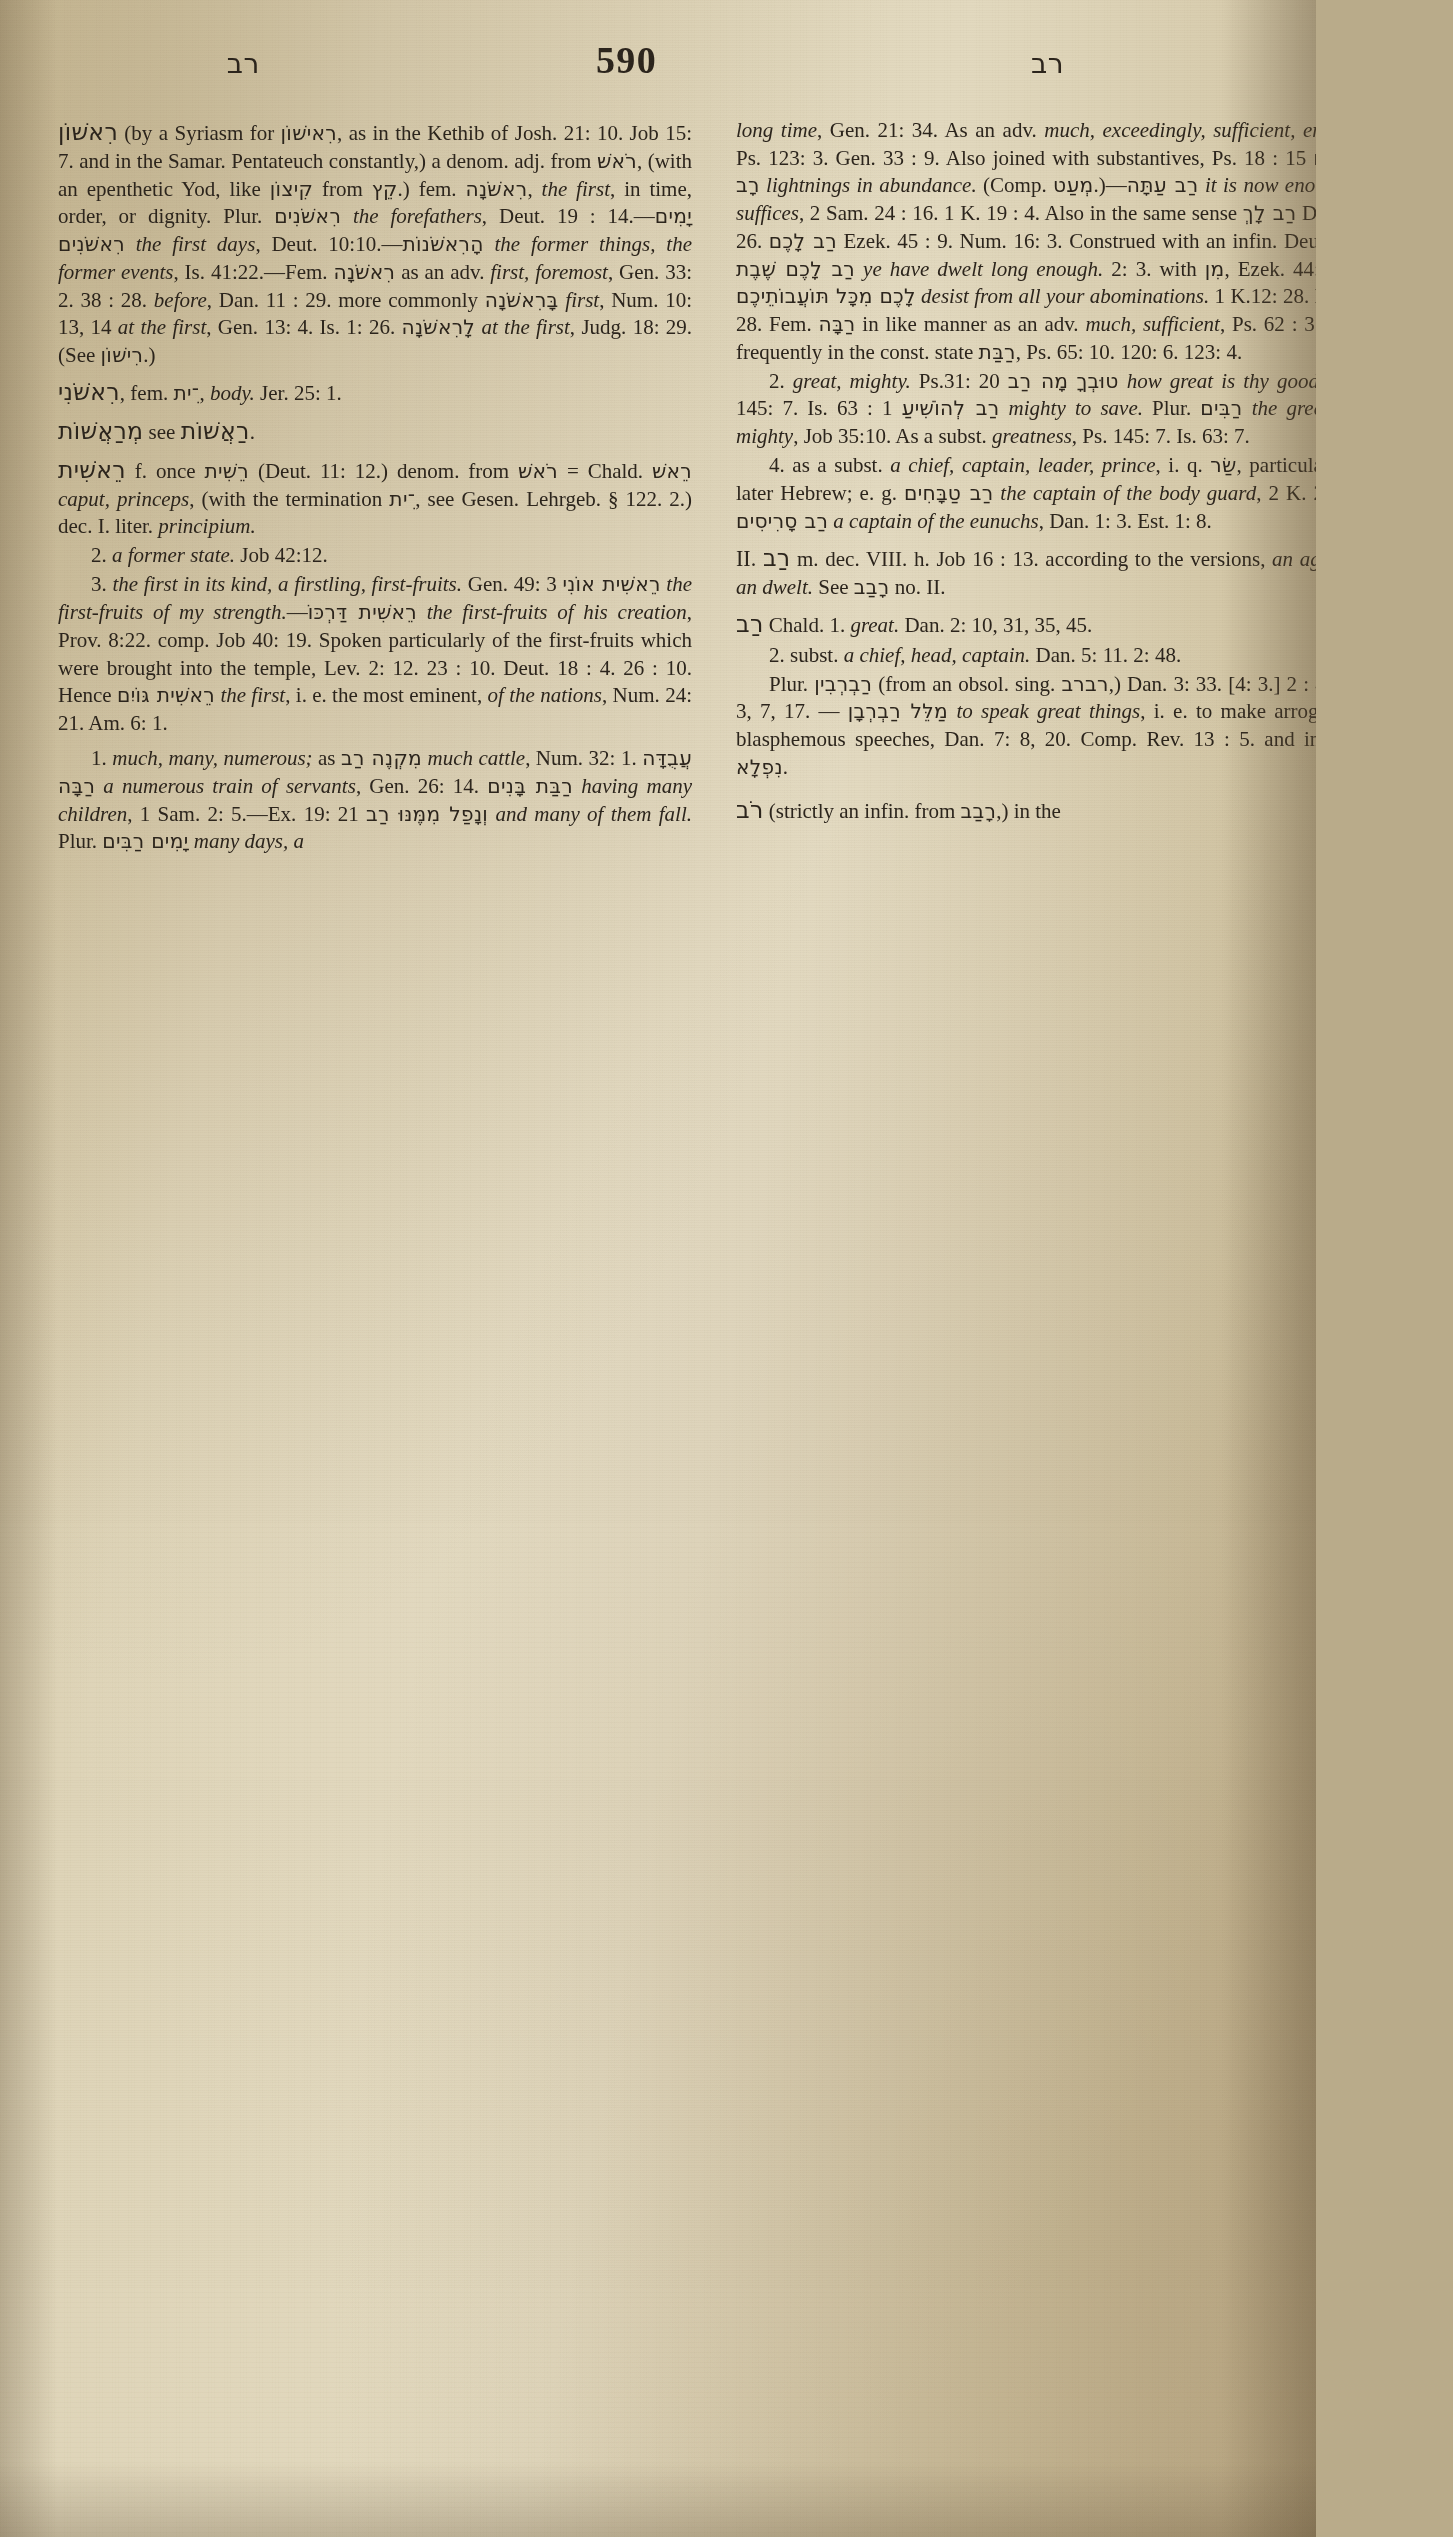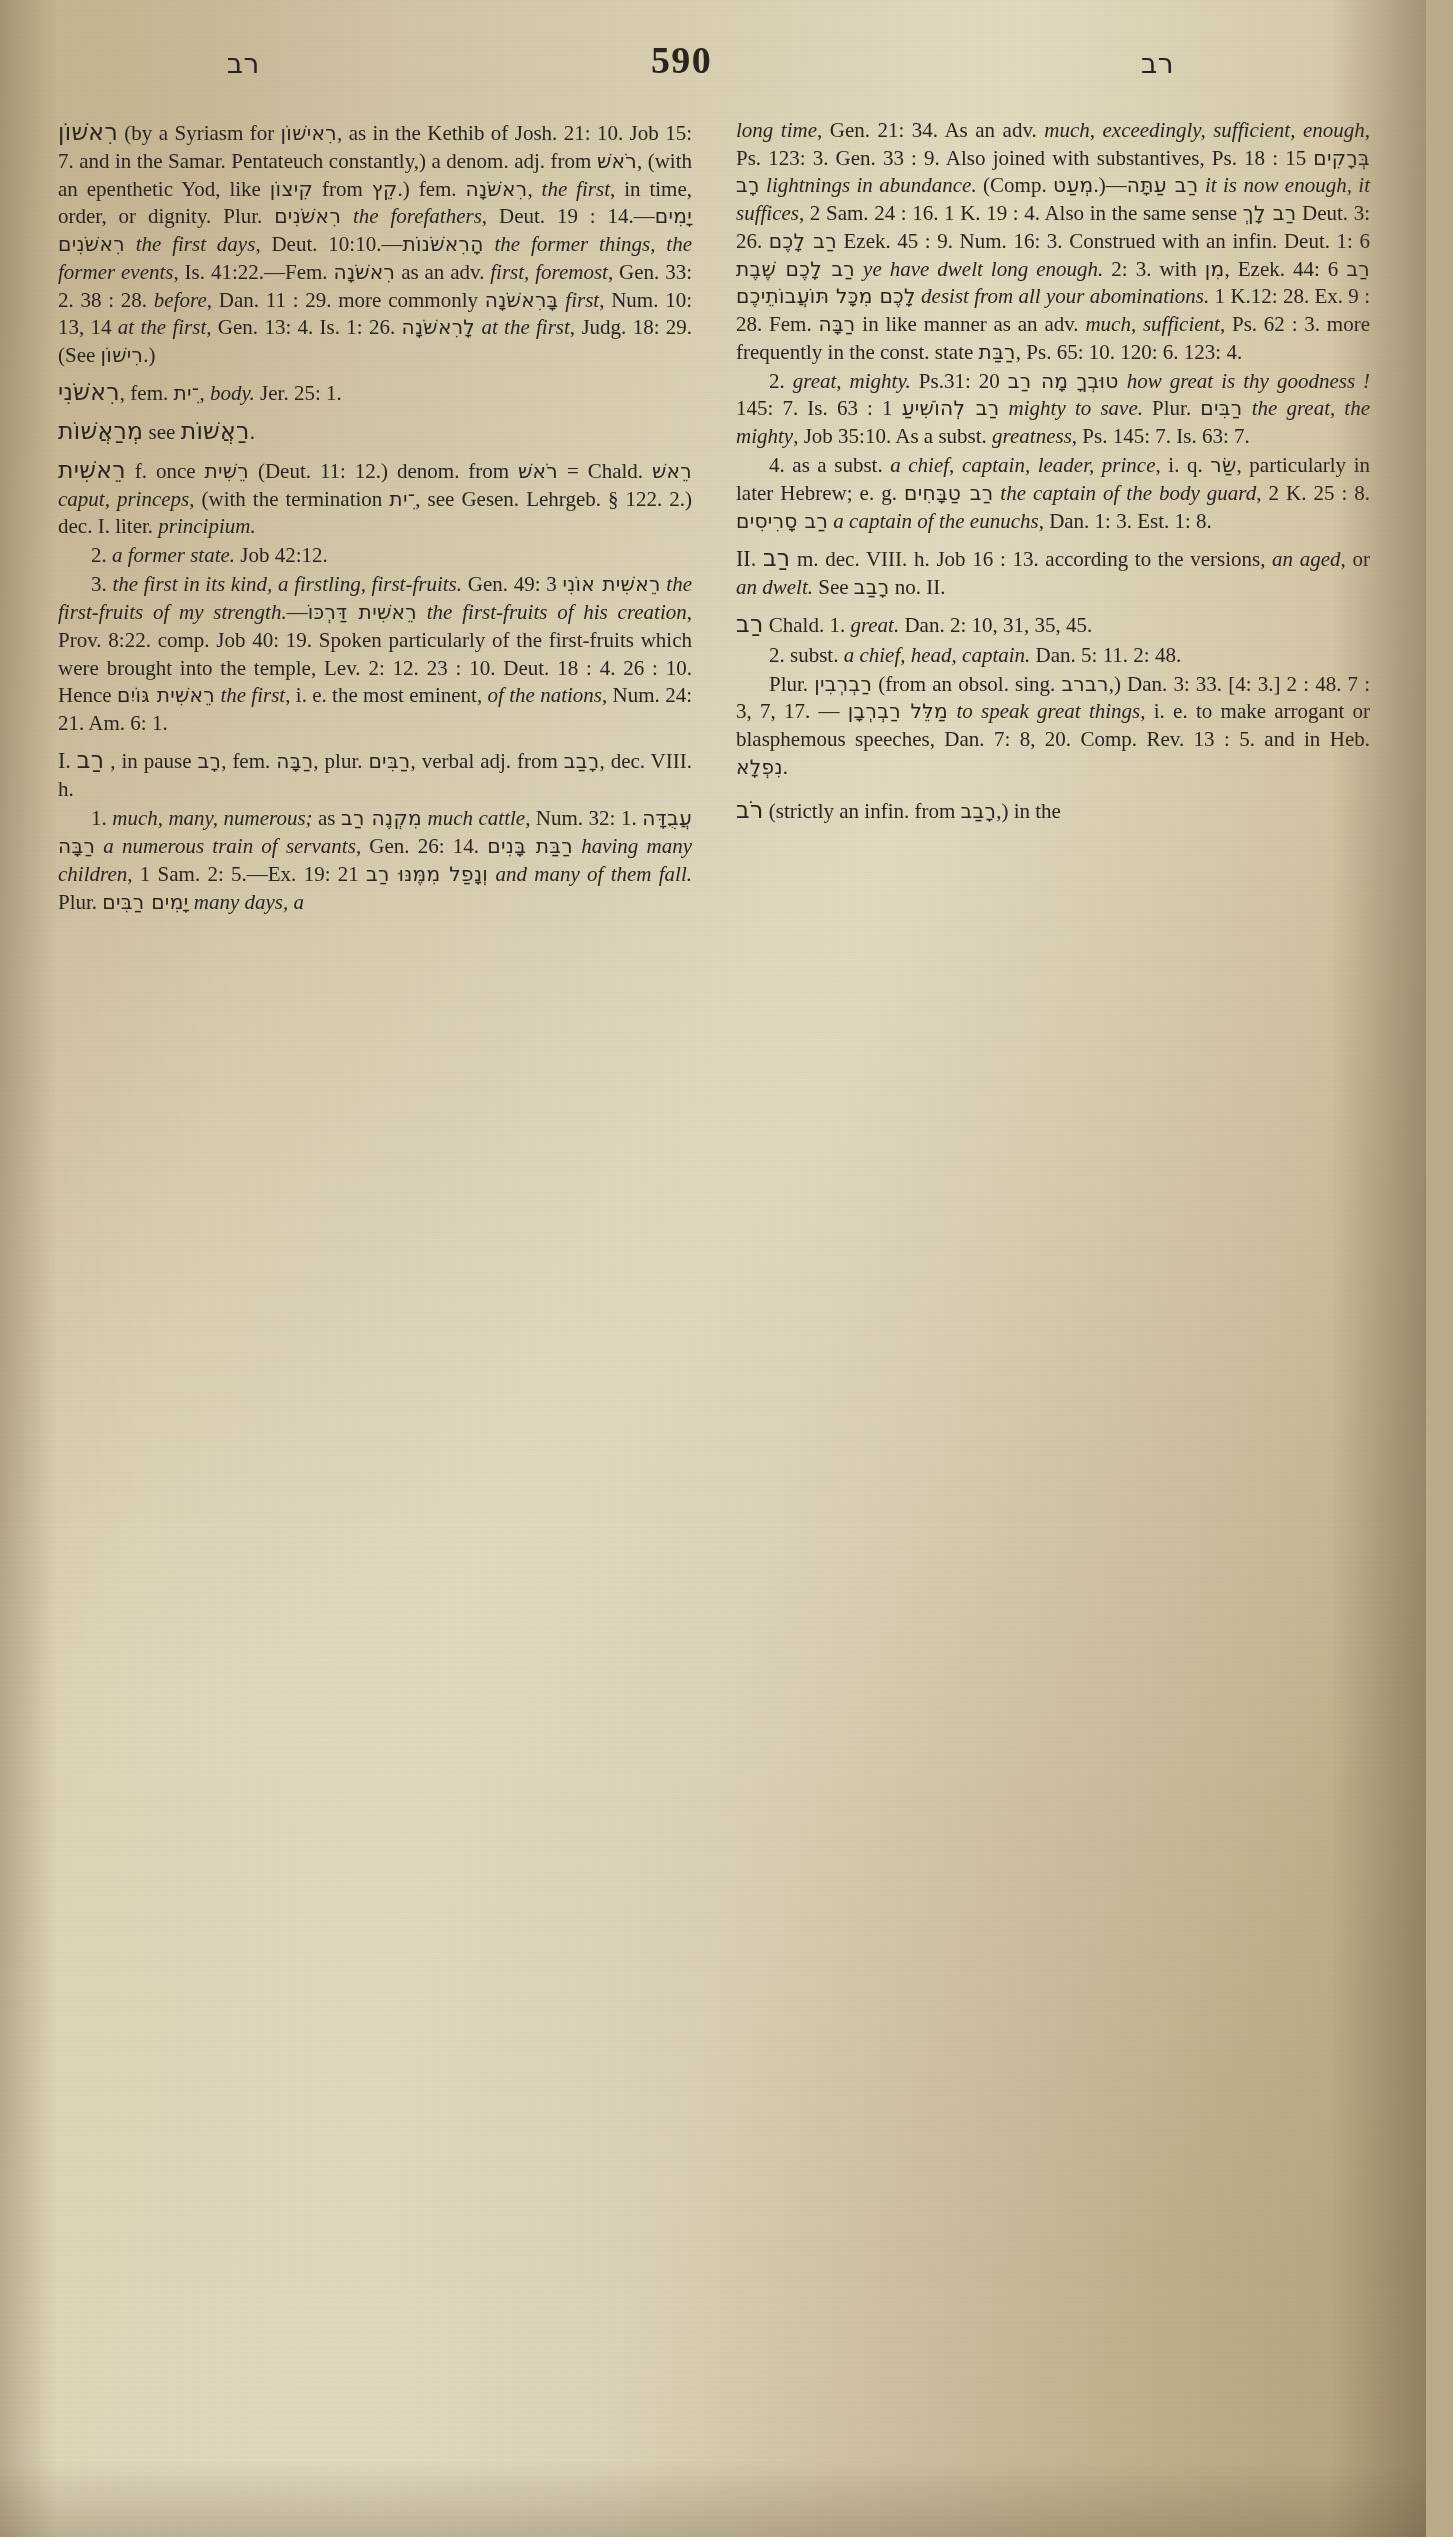--- a/index.html
+++ b/index.html
@@ -2,21 +2,21 @@
 <html style="font-size:10px"><head>
 <meta charset="utf-8">
 <style>
   html, body {
     margin: 0;
     padding: 0;
     background: #b9ab8a;
   }
   .page {
     position: relative;
-    width: 1426px;
+    width: 1316px;
     height: 2538px;
     background: #d9cfb2;
     background-image:
       radial-gradient(ellipse at 12% 8%, rgba(160,140,100,0.30) 0%, rgba(160,140,100,0) 45%),
       radial-gradient(ellipse at 88% 92%, rgba(150,128,92,0.30) 0%, rgba(150,128,92,0) 50%),
       radial-gradient(ellipse at 50% 50%, rgba(228,219,197,0.55) 0%, rgba(228,219,197,0) 70%),
       linear-gradient(100deg, #cdbf9c 0%, #ded4b8 22%, #e2d9bf 55%, #cfc2a0 82%, #bfae8a 100%);
     overflow: hidden;
     font-family: "Liberation Serif", serif;
     color: #2b241c;
@@ -144,21 +144,20 @@
           <p class="blk hang"><span class="heb big">מְרַאֲשׁוֹת</span> see <span class="heb big">רַאֲשׁוֹת</span>.</p>
         </div>
         <div class="gap-sm"></div>
         <div>
           <p class="blk hang"><span class="heb big">רֵאשִׁית</span> f. once <span class="heb">רֵשִׁית</span> (Deut. 11: 12.) denom. from <span class="heb">רֹאשׁ</span> = Chald. <span class="heb">רֵאשׁ</span> <span class="it">caput, princeps</span>, (with the termination <span class="heb">־ִית</span>, see Gesen. Lehrgeb. § 122. 2.) dec. I. liter. <span class="it">principium.</span></p>
           <p class="blk ind">2. <span class="it">a former state.</span> Job 42:12.</p>
           <p class="blk ind">3. <span class="it">the first in its kind, a firstling, first-fruits.</span> Gen. 49: 3 <span class="heb">רֵאשִׁית אוֹנִי</span> <span class="it">the first-fruits of my strength.</span>—<span class="heb">רֵאשִׁית דַּרְכּוֹ</span> <span class="it">the first-fruits of his creation</span>, Prov. 8:22. comp. Job 40: 19. Spoken particularly of the first-fruits which were brought into the temple, Lev. 2: 12. 23 : 10. Deut. 18 : 4. 26 : 10. Hence <span class="heb">רֵאשִׁית גּוֹיִם</span> <span class="it">the first</span>, i. e. the most eminent, <span class="it">of the nations</span>, Num. 24: 21. Am. 6: 1.</p>
         </div>
         <div class="gap-sm"></div>
         <div>
-          <p class="blk hang"><span class="romannum">I.</span> <span class="heb big">רַב</span> , in pause <span class="heb">רָב</span>, fem. <span class="heb">רַבָּה</span>, plur. <span class="heb">רַבִּים</span>, verbal adj. from <span class="heb">רָבַב</span>, dec. VIII. h.</p>
           <p class="blk ind">1. <span class="it">much, many, numerous;</span> as <span class="heb">מִקְנֶה רַב</span> <span class="it">much cattle</span>, Num. 32: 1. <span class="heb">עֲבֻדָּה רַבָּה</span> <span class="it">a numerous train of servants</span>, Gen. 26: 14. <span class="heb">רַבַּת בָּנִים</span> <span class="it">having many children</span>, 1 Sam. 2: 5.—Ex. 19: 21 <span class="heb">וְנָפַל מִמֶּנּוּ רַב</span> <span class="it">and many of them fall.</span> Plur. <span class="heb">יָמִים רַבִּים</span> <span class="it">many days, a</span></p>
         </div>
       </div>
     <div class="col right" id="col-right">
         <div>
           <p class="blk blk"><span class="it">long time</span>, Gen. 21: 34. As an adv. <span class="it">much, exceedingly, sufficient, enough</span>, Ps. 123: 3. Gen. 33 : 9. Also joined with substantives, Ps. 18 : 15 <span class="heb">בְּרָקִים</span> <span class="heb">רָב</span> <span class="it">lightnings in abundance.</span> (Comp. <span class="heb">מְעַט</span>.)—<span class="heb">רַב עַתָּה</span> <span class="it">it is now enough, it suffices</span>, 2 Sam. 24 : 16. 1 K. 19 : 4. Also in the same sense <span class="heb">רַב לָךְ</span> Deut. 3: 26. <span class="heb">רַב לָכֶם</span> Ezek. 45 : 9. Num. 16: 3. Construed with an infin. Deut. 1: 6 <span class="heb">רַב לָכֶם שֶׁבֶת</span> <span class="it">ye have dwelt long enough.</span> 2: 3. with <span class="heb">מִן</span>, Ezek. 44: 6 <span class="heb">רַב לָכֶם מִכָּל תּוֹעֲבוֹתֵיכֶם</span> <span class="it">desist from all your abominations.</span> 1 K.12: 28. Ex. 9 : 28. Fem. <span class="heb">רַבָּה</span> in like manner as an adv. <span class="it">much, sufficient</span>, Ps. 62 : 3. more frequently in the const. state <span class="heb">רַבַּת</span>, Ps. 65: 10. 120: 6. 123: 4.</p>
           <p class="blk ind">2. <span class="it">great, mighty.</span> Ps.31: 20 <span class="heb">מָה רַב</span> <span class="heb">טוּבְךָ</span> <span class="it">how great is thy goodness !</span> 145: 7. Is. 63 : 1 <span class="heb">רַב לְהוֹשִׁיעַ</span> <span class="it">mighty to save.</span> Plur. <span class="heb">רַבִּים</span> <span class="it">the great, the mighty</span>, Job 35:10. As a subst. <span class="it">greatness</span>, Ps. 145: 7. Is. 63: 7.</p>
           <p class="blk ind">4. as a subst. <span class="it">a chief, captain, leader, prince</span>, i. q. <span class="heb">שַׂר</span>, particularly in later Hebrew; e. g. <span class="heb">רַב טַבָּחִים</span> <span class="it">the captain of the body guard</span>, 2 K. 25 : 8. <span class="heb">רַב סָרִיסִים</span> <span class="it">a captain of the eunuchs</span>, Dan. 1: 3. Est. 1: 8.</p>
         </div>
         <div class="gap-sm"></div>

